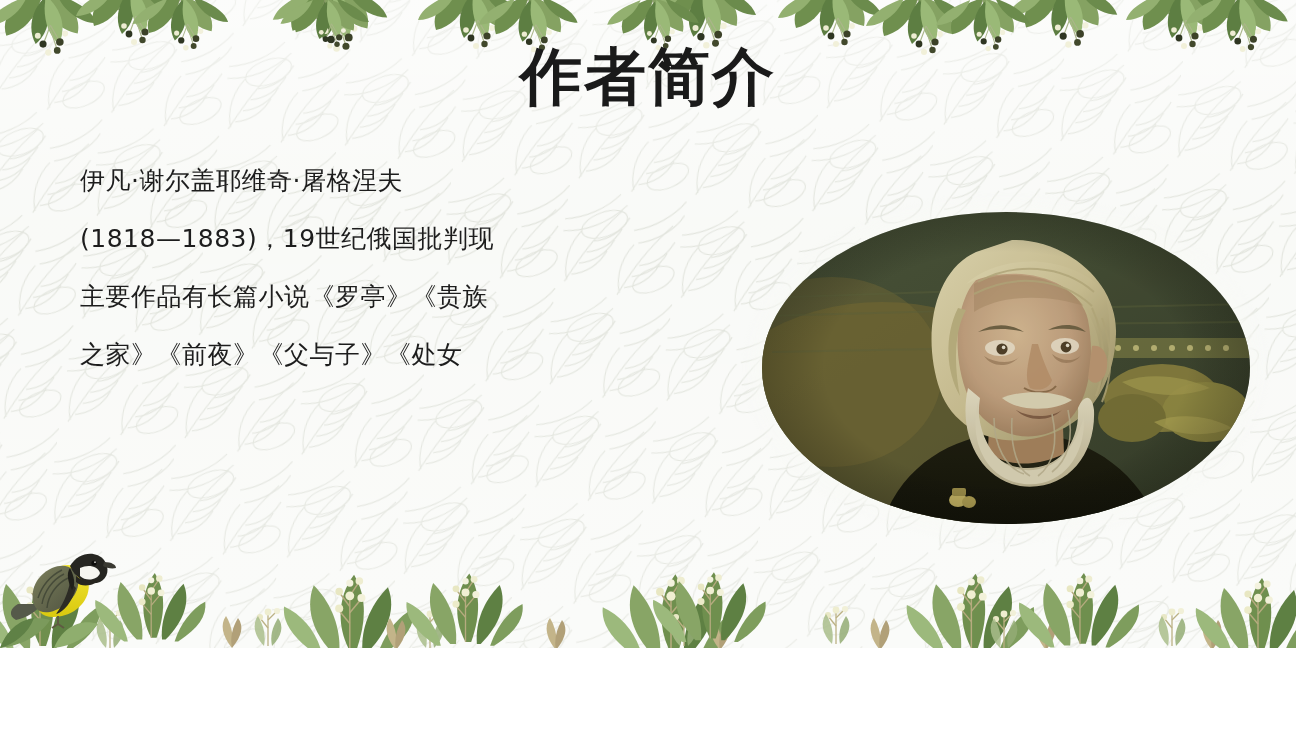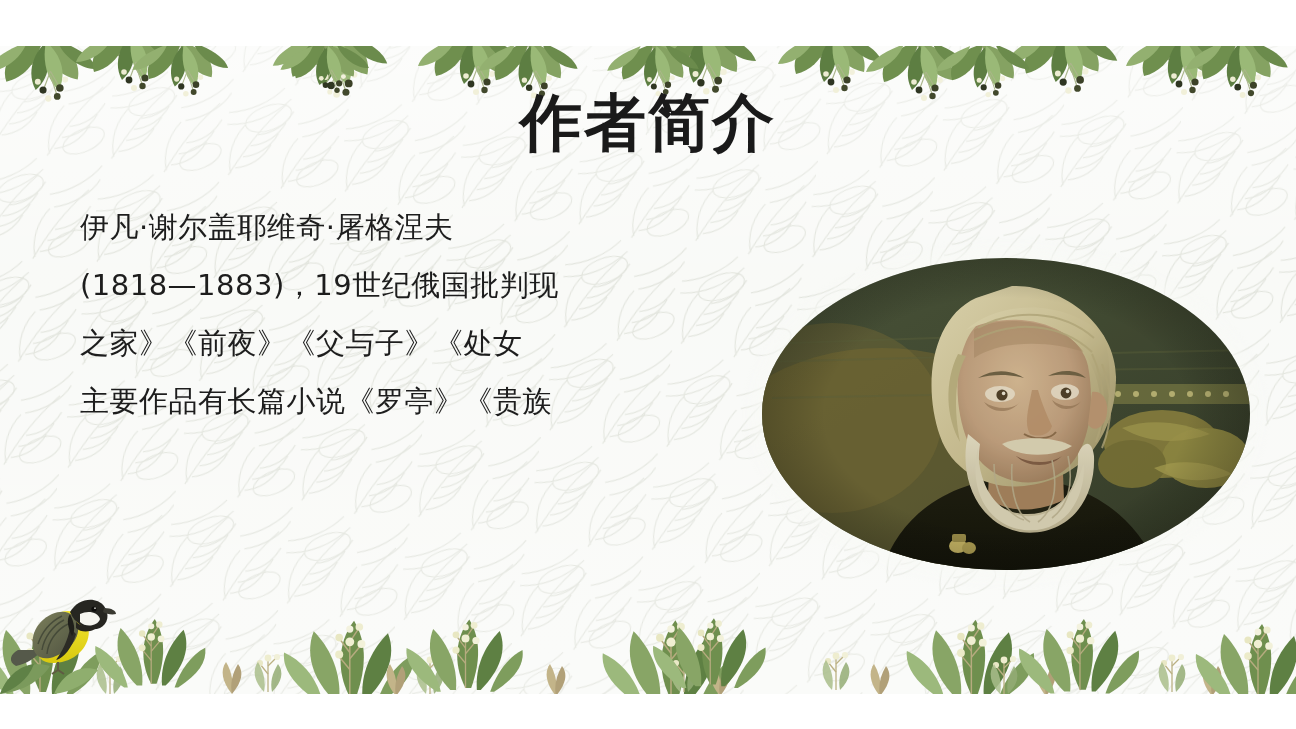--- a/index.html
+++ b/index.html
@@ -8,21 +8,20 @@
     padding: 0;
     background: #ffffff;
   }
   #slide {
     position: relative;
     width: 1296px;
     height: 648px;
     overflow: hidden;
     background-color: #f8f9f6;
     font-family: "Liberation Sans", "DejaVu Sans", sans-serif;
-    margin-top: 46px;
   }
 
   
   #bg-pattern {
     position: absolute;
     inset: 0;
     z-index: 0;
     opacity: 1;
   }
   #bg-tint {
@@ -51,21 +50,21 @@
   }
 
   
   #body-text {
     position: absolute;
     left: 80px;
     top: 152px;
     width: 690px;
     z-index: 6;
     color: #1d1d1d;
-    font-size: 29px;
+    font-size: 25px;
     line-height: 58px;
     letter-spacing: 0.5px;
     font-family: "DejaVu Sans", "Liberation Sans", sans-serif;
   }
   #body-text .tline { white-space: nowrap; }
 
   
   #portrait {
     position: absolute;
     left: 762px;
@@ -187,22 +186,22 @@
       <use href="#leafClusterTop" x="1178" y="-10"></use>
       <use href="#leafClusterTop" x="1262" y="-6" transform="scale(0.98)"></use>
     </g>
   </svg>
 
   <div id="title" style="color: rgb(26, 26, 26);">作者简介</div>
 
   <div id="body-text" style="color: rgb(29, 29, 29);">
     <div class="tline">伊凡·谢尔盖耶维奇·屠格涅夫</div>
     <div class="tline">(1818—1883)，19世纪俄国批判现</div>
+    <div class="tline">主要作品有长篇小说《罗亭》《贵族</div>
     <div class="tline">之家》《前夜》《父与子》《处女</div>
-    <div class="tline">主要作品有长篇小说《罗亭》《贵族</div>
   </div>
 
   <div id="portrait">
     <svg viewBox="0 0 488 312" preserveAspectRatio="xMidYMid slice" xmlns="http://www.w3.org/2000/svg">
       <defs>
         <linearGradient id="bgWall" x1="0" y1="0" x2="1" y2="1">
           <stop offset="0%" stop-color="#45503a"></stop>
           <stop offset="45%" stop-color="#3c4733"></stop>
           <stop offset="100%" stop-color="#2d3527"></stop>
         </linearGradient>

